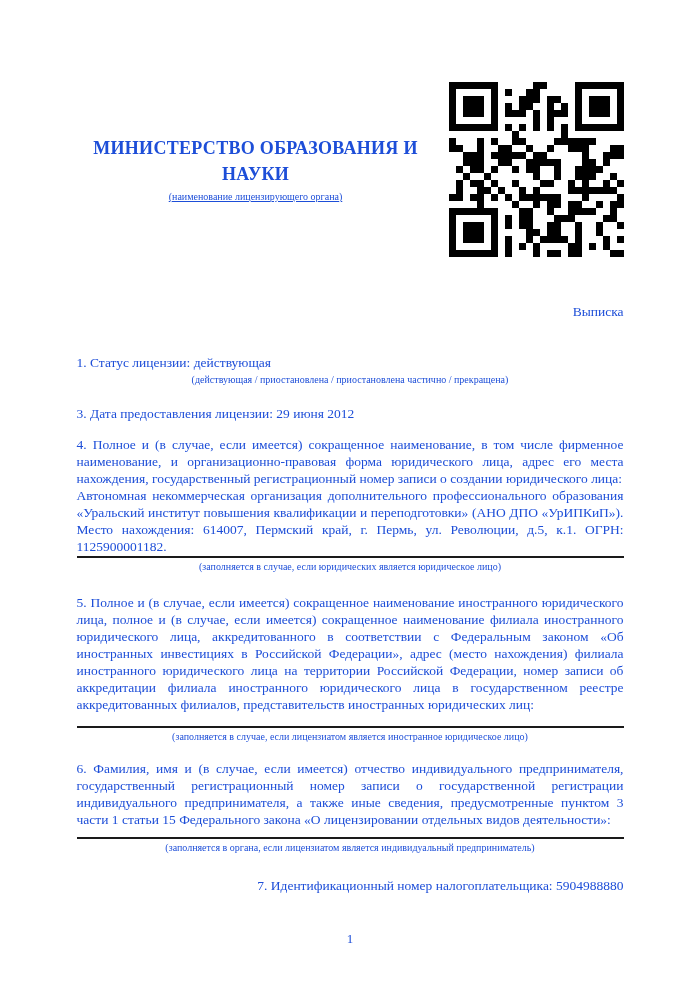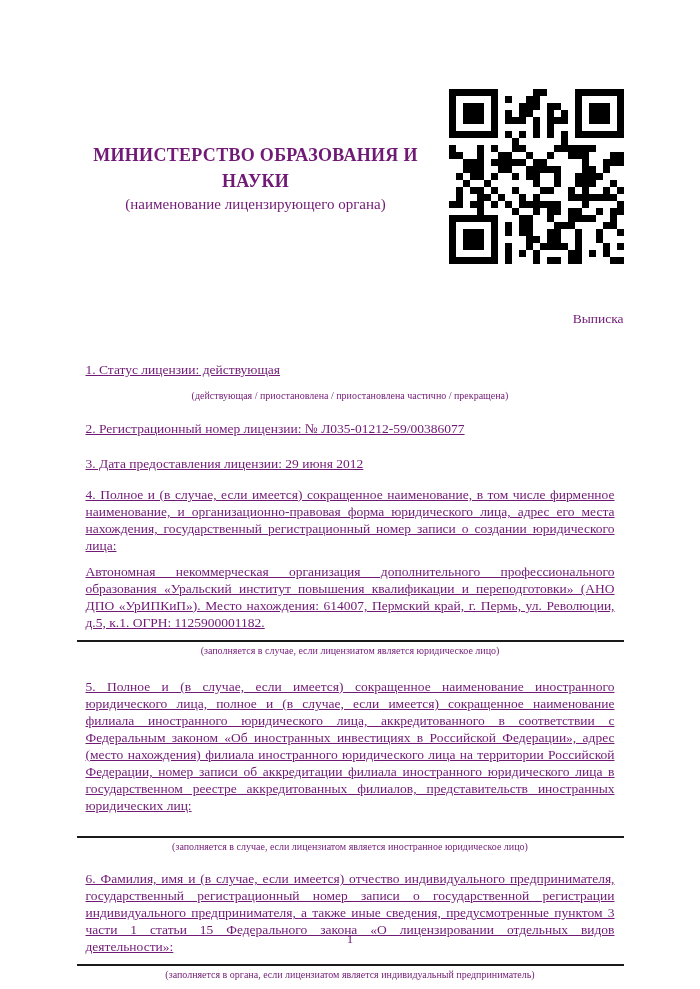--- a/index.html
+++ b/index.html
@@ -3,23 +3,23 @@
 <meta charset="utf-8">
 <title>Выписка из реестра лицензий</title>
 <style>
   html, body { margin: 0; padding: 0; background: #ffffff; }
   .page {
     position: relative;
     width: 671px;
     height: 989px;
     box-sizing: border-box;
     margin: 0 auto;
-    padding: 7px 62px;
+    padding: 0 62px;
     background: #ffffff;
-    color: #701a75;
+    color: #1d4ed8;
     font-family: "Liberation Serif", "DejaVu Serif", serif;
     font-size: 13.5px;
     line-height: 17px;
     overflow: hidden;
   }
   .header-row {
     display: flex;
     align-items: center;
     padding-top: 82px;
   }
@@ -28,42 +28,43 @@
     text-align: center;
     padding-right: 14px;
   }
   .ministry-name {
     font-weight: bold;
     font-size: 18px;
     line-height: 26px;
     letter-spacing: 0.3px;
   }
   .small-note {
-    font-size: 15px;
+    font-size: 10px;
     line-height: 14px;
+    text-decoration: underline;
   }
   .ministry .small-note { margin-top: 3px; }
   .qr {
     flex: 0 0 auto;
     width: 175px;
     height: 175px;
   }
   .doc-title {
     text-align: right;
     margin-top: 46px;
   }
   .doc-title div { line-height: 18px; }
   .item { margin-top: 17px; }
   .item-1 { margin-top: 33px; }
   .item-3 { margin-top: 18px; }
   .item-4 { margin-top: 14px; }
   .item-5 { margin-top: 20px; }
   .item-6 { margin-top: 16px; }
   .item-7 { margin-top: 22px; text-align: right; }
-  .para { margin: 9px; text-decoration: underline; }
+  .para { margin: 0; }
   .just { text-align: justify; }
   .rule {
     border: none;
     border-top: 2px solid #1a1a1a;
     margin: 1px 0 0 0;
   }
   .note {
     text-align: center;
     font-size: 10px;
     line-height: 15px;
@@ -400,33 +401,30 @@
 
   <div class="doc-title">
     <div>Выписка</div>
   </div>
 
   <div class="item item-1">
     <p class="para">1. Статус лицензии: действующая</p>
     <div class="note">(действующая / приостановлена / приостановлена частично / прекращена)</div>
   </div>
 
-  <div class="item item-2">
-    <p class="para">2. Регистрационный номер лицензии: № Л035-01212-59/00386077</p>
-  </div>
 
   <div class="item item-3">
     <p class="para">3. Дата предоставления лицензии: 29 июня 2012</p>
   </div>
 
   <div class="item item-4">
     <p class="para just">4. Полное и (в случае, если имеется) сокращенное наименование, в том числе фирменное наименование, и организационно-правовая форма юридического лица, адрес его места нахождения, государственный регистрационный номер записи о создании юридического лица:</p>
     <p class="para just">Автономная некоммерческая организация дополнительного профессионального образования «Уральский институт повышения квалификации и переподготовки» (АНО ДПО «УрИПКиП»). Место нахождения: 614007, Пермский край, г. Пермь, ул. Революции, д.5, к.1. ОГРН: 1125900001182.</p>
     <hr class="rule">
-    <div class="note">(заполняется в случае, если лицензиатом является юридическое лицо)</div>
+    <div class="note">(заполняется в случае, если юридических является юридическое лицо)</div>
   </div>
 
   <div class="item item-5">
     <p class="para just">5. Полное и (в случае, если имеется) сокращенное наименование иностранного юридического лица, полное и (в случае, если имеется) сокращенное наименование филиала иностранного юридического лица, аккредитованного в соответствии с Федеральным законом «Об иностранных инвестициях в Российской Федерации», адрес (место нахождения) филиала иностранного юридического лица на территории Российской Федерации, номер записи об аккредитации филиала иностранного юридического лица в государственном реестре аккредитованных филиалов, представительств иностранных юридических лиц:</p>
     <div class="blank-line"></div>
     <hr class="rule">
     <div class="note">(заполняется в случае, если лицензиатом является иностранное юридическое лицо)</div>
   </div>
 
   <div class="item item-6">

